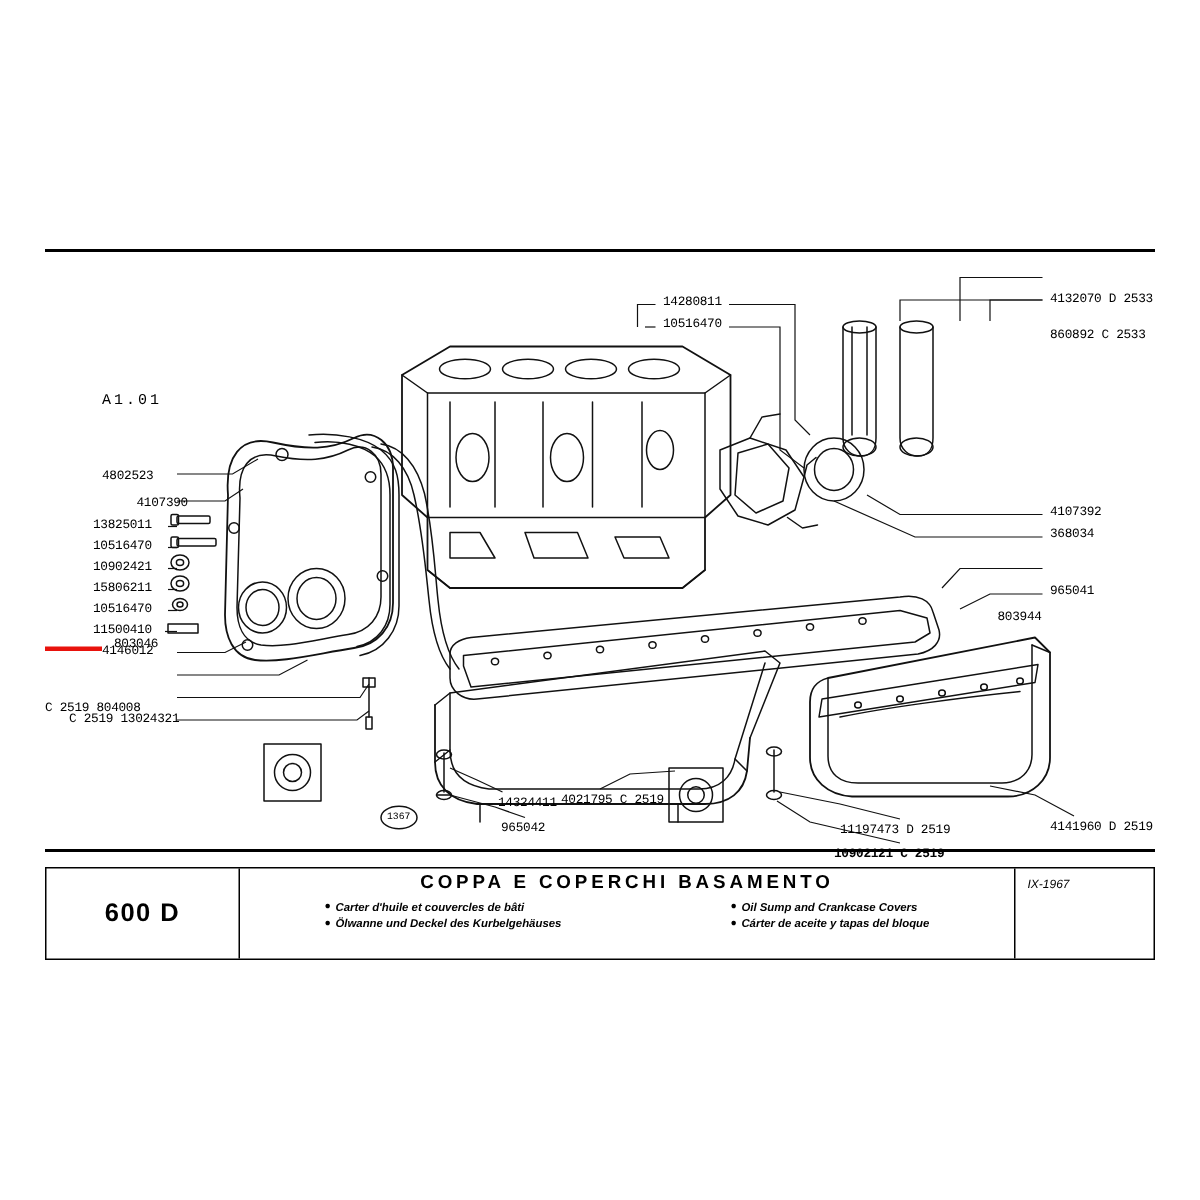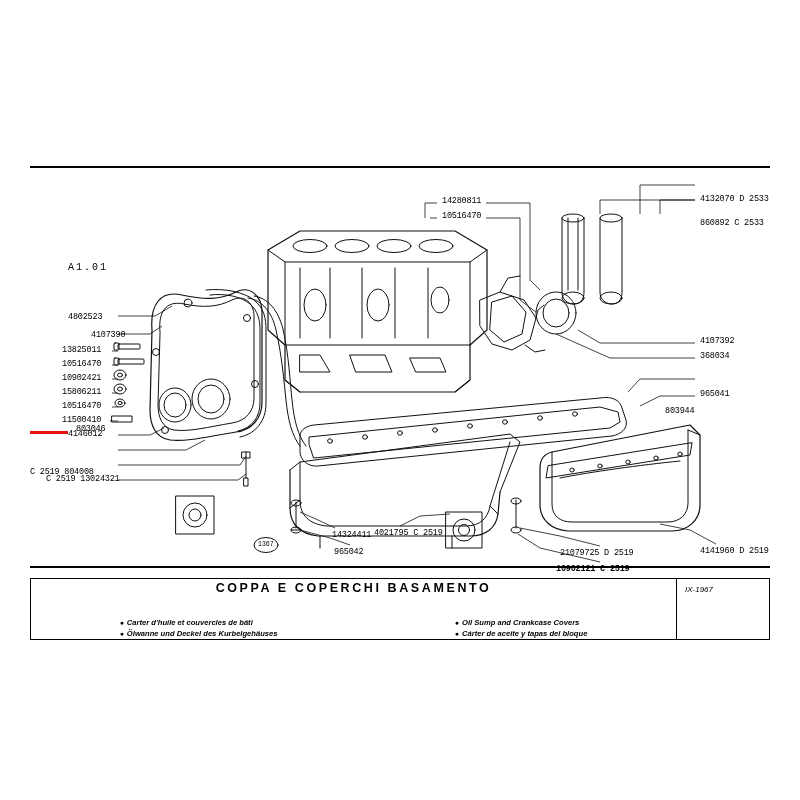--- a/index.html
+++ b/index.html
@@ -57,21 +57,21 @@
     font-weight: bold;
     font-size: 17px;
     letter-spacing: 1px;
   }
   #tb-center {
     flex: 1;
     position: relative;
     display: flex;
     flex-direction: column;
     align-items: center;
-    justify-content: space-between;
+    justify-content: flex-start;
     padding-top: 2px;
   }
   #tb-title {
     font-size: 12.5px;
     font-weight: bold;
     letter-spacing: 2.6px;
     margin-bottom: 4px;
   }
   #tb-subs {
     display: flex;
@@ -367,27 +367,28 @@
   <div class="partno" style="left:700px; top:194px;">4132070  D 2533</div>
 
   <div class="partno" style="left:700px; top:336px;">4107392</div>
   <div class="partno" style="left:700px; top:351px;">368034</div>
   <div class="partno" style="left:665px; top:372px;margin-top:34px;">803944</div>
   <div class="partno" style="left:700px; top:389px;">965041</div>
 
   <div class="partno" style="left:332px; top:530px;">14324411</div>
   <div class="partno" style="left:374px; top:528px;">4021795  C 2519</div>
   <div class="partno" style="left:334px; top:547px;text-align:center;">965042</div>
-  <div class="partno" style="left:560px; top:548px;">21079725  D 2519</div>
+  <div class="partno" style="left:560px; top:548px;">11197473  D 2519</div>
   <div class="partno" style="left:556px; top:564px;font-weight:bold;">10902121  C 2519</div>
   <div class="partno" style="left:700px; top:546px;">4141960  D 2519</div>
 
   <div class="circ-num" style="left:258px; top:541px;">1367</div>
 
   <div id="titleblock">
+    <div id="tb-model">600 D</div>
     <div id="tb-center">
       <div id="tb-title">COPPA E COPERCHI BASAMENTO</div>
       <div id="tb-subs">
         <div class="sub-col">
           <div class="sub-line"><span class="bullet">●</span><span>Carter d'huile et couvercles de bâti</span></div>
           <div class="sub-line"><span class="bullet">●</span><span>Ölwanne und Deckel des Kurbelgehäuses</span></div>
         </div>
         <div class="sub-col">
           <div class="sub-line"><span class="bullet">●</span><span>Oil Sump and Crankcase Covers</span></div>
           <div class="sub-line"><span class="bullet">●</span><span>Cárter de aceite y tapas del bloque</span></div>

